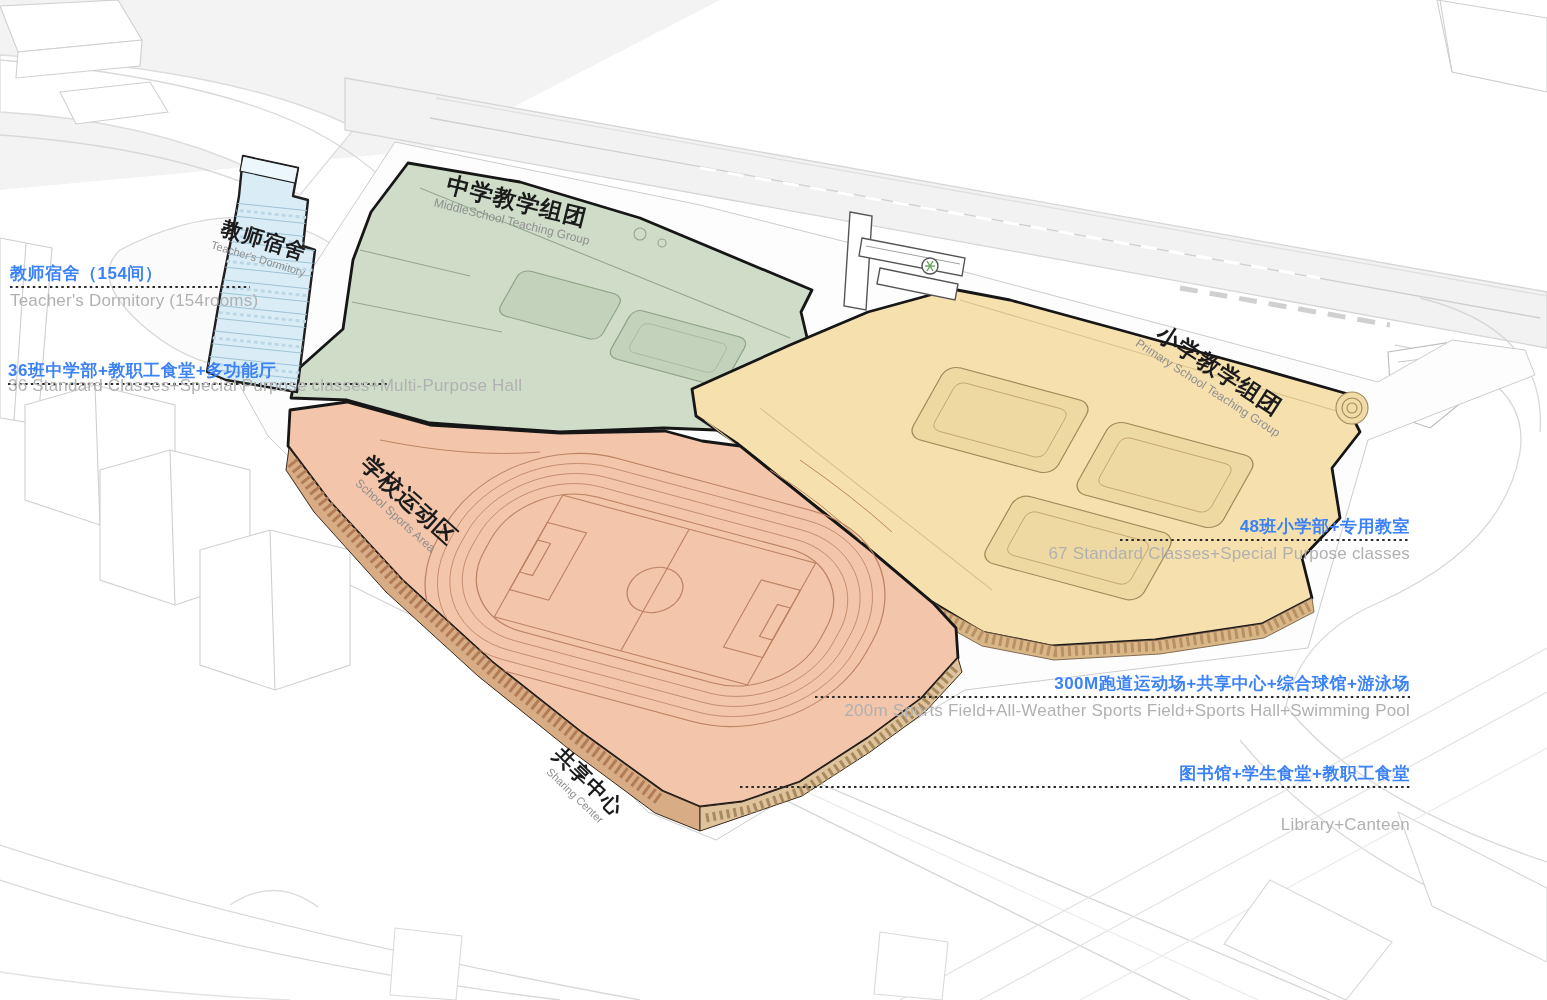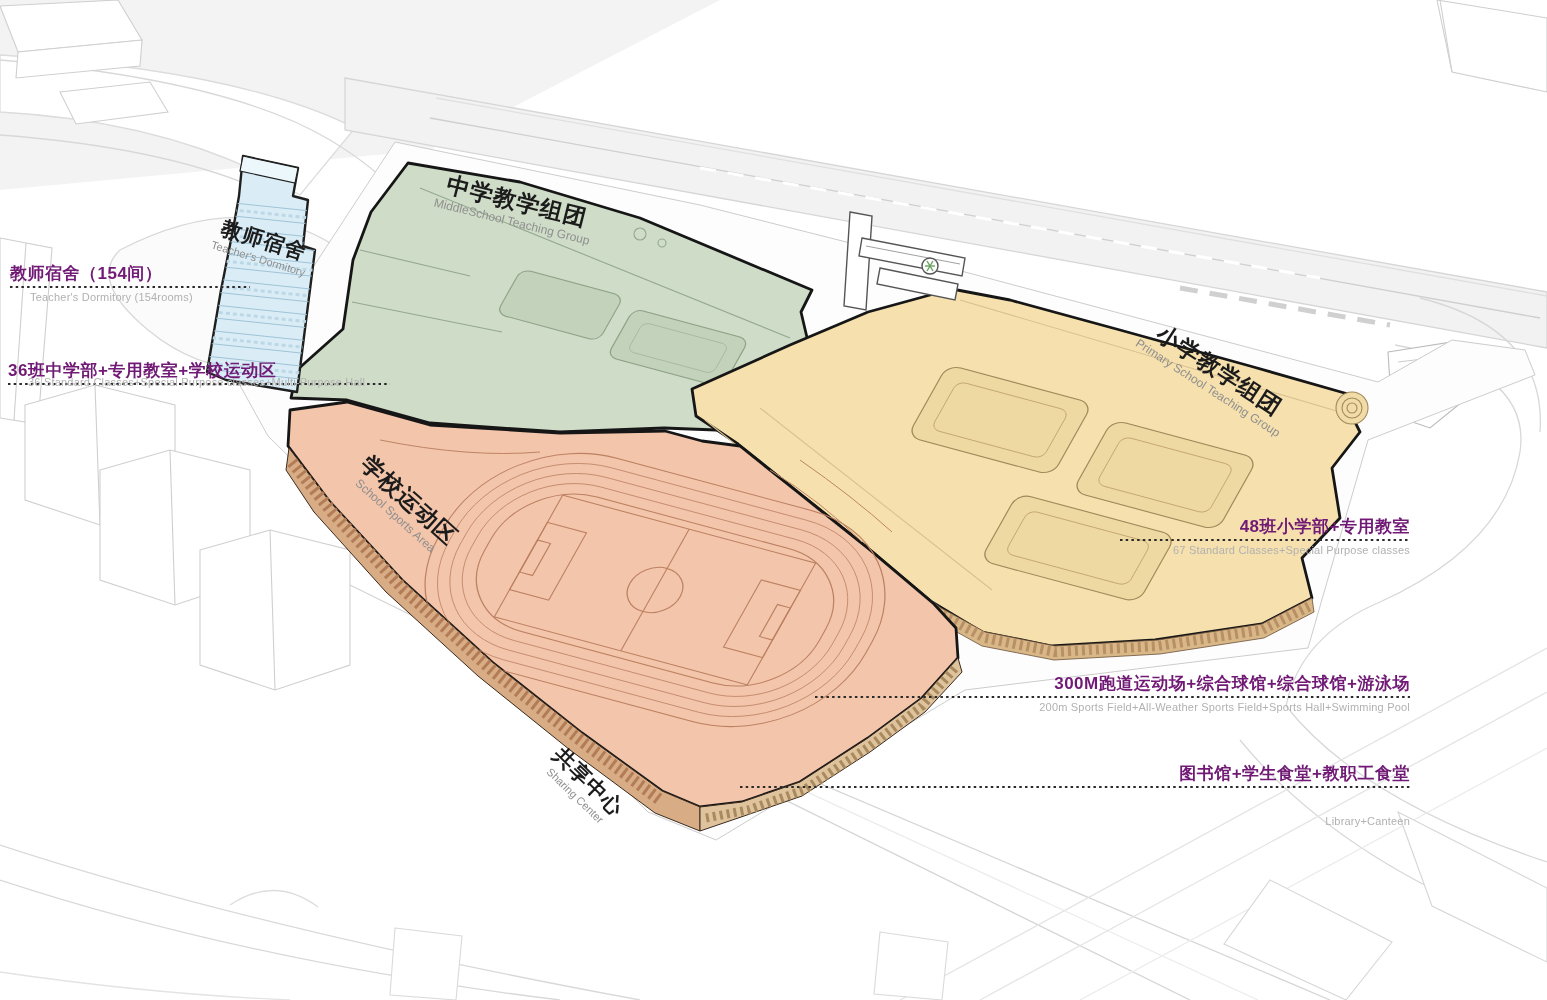--- a/index.html
+++ b/index.html
@@ -4,22 +4,22 @@
 <style>
   html,body{margin:0;padding:0;}
   body{
     width:1547px;height:1000px;position:relative;overflow:hidden;
     background:#ffffff;
     font-family:"Liberation Sans","DejaVu Sans",sans-serif;
   }
   #scene{position:absolute;left:0;top:0;}
   .lbl{position:absolute;white-space:nowrap;}
   
-  .anno-zh{font-size:17px;font-weight:600;color:#701a75;letter-spacing:.5px;}
-  .anno-en{font-size:11px;font-weight:400;color:#b1b1b1;letter-spacing:.2px;margin-left:20px;}
+  .anno-zh{font-size:17px;font-weight:600;color:#3b82f6;letter-spacing:.5px;}
+  .anno-en{font-size:17px;font-weight:400;color:#b1b1b1;letter-spacing:.2px;}
   .ra{text-align:right;}
   
   .zlabel{position:absolute;text-align:center;transform-origin:center;line-height:1.12;}
   .zlabel .zh{font-size:23px;font-weight:600;color:#1b1b1b;letter-spacing:1px;white-space:nowrap;}
   .zlabel .en{font-size:12px;font-weight:400;color:#8f8f8f;white-space:nowrap;margin-top:1px;}
   .zlabel.small .zh{font-size:21px;}
   .zlabel.small .en{font-size:11px;}
 </style>
 </head>
 <body>
@@ -228,27 +228,27 @@
     <line x1="8" y1="384" x2="390" y2="384"></line>
     <line x1="1120" y1="540" x2="1410" y2="540"></line>
     <line x1="815" y1="697" x2="1410" y2="697"></line>
     <line x1="740" y1="787" x2="1410" y2="787"></line>
   </g>
 </svg>
 
 <div class="lbl anno-zh" style="left:10px;top:262px">教师宿舍（154间）</div>
 <div class="lbl anno-en" style="left:10px;top:291px">Teacher's Dormitory (154rooms)</div>
 
-<div class="lbl anno-zh" style="left:8px;top:359px">36班中学部+专用教室+学校运动区</div>
+<div class="lbl anno-zh" style="left:8px;top:359px">36班中学部+教职工食堂+多功能厅</div>
 <div class="lbl anno-en" style="left:8px;top:376px">36 Standard Classes+Special Purpose classes+Multi-Purpose Hall</div>
 
 <div class="lbl anno-zh ra" style="right:137px;top:515px">48班小学部+专用教室</div>
 <div class="lbl anno-en ra" style="right:137px;top:544px">67 Standard Classes+Special Purpose classes</div>
 
-<div class="lbl anno-zh ra" style="right:137px;top:672px">300M跑道运动场+综合球馆+综合球馆+游泳场</div>
+<div class="lbl anno-zh ra" style="right:137px;top:672px">300M跑道运动场+共享中心+综合球馆+游泳场</div>
 <div class="lbl anno-en ra" style="right:137px;top:701px">200m Sports Field+All-Weather Sports Field+Sports Hall+Swimming Pool</div>
 
 <div class="lbl anno-zh ra" style="right:137px;top:762px">图书馆+学生食堂+教职工食堂</div>
 <div class="lbl anno-en ra" style="right:137px;top:815px">Library+Canteen</div>
 
 <div class="zlabel small" style="left:192px;top:228px;width:140px;transform:rotate(17deg)">
   <div class="zh">教师宿舍</div>
   <div class="en">Teacher's Dormitory</div>
 </div>
 

